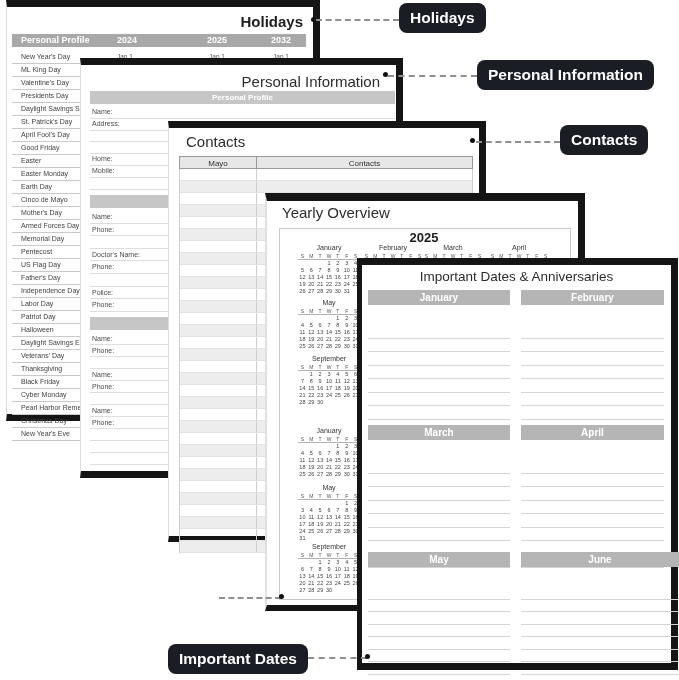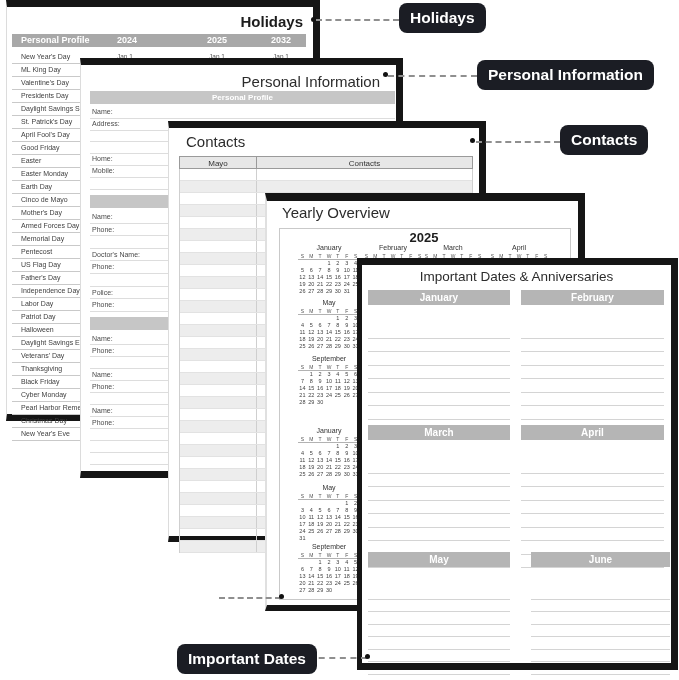--- a/index.html
+++ b/index.html
@@ -76,21 +76,21 @@
     font-weight:bold;font-size:10px;text-align:center;}
   .id-lines{position:absolute;left:0;top:35px;width:100%;}
   .id-line{border-bottom:1px solid #d4d4d4;}
   
   .pill{position:absolute;z-index:20;background:#1b1d24;color:#fff;font-weight:bold;
     font-size:15.5px;line-height:24px;padding:3px 11px;border-radius:8px;white-space:nowrap;}
   #pill-holidays{left:399px;top:3px;}
   #pill-personal{left:477px;top:60px;}
   #pill-contacts{left:560px;top:125px;}
   #pill-yearly{left:3px;top:583px;}
-  #pill-important{left:177px;top:644px;}
+  #pill-important{left:168px;top:644px;}
   .dash{position:absolute;z-index:15;border-top:2px dashed #8f8f8f;height:0;}
   #dash-1{left:316px;top:19px;width:83px;}
   #dash-2{left:388px;top:75px;width:89px;}
   #dash-3{left:476px;top:141px;width:84px;}
   #dash-4{left:219px;top:597px;width:62px;}
   #dash-5{left:287px;top:657px;width:80px;}
   .dot{position:absolute;z-index:16;width:5px;height:5px;border-radius:50%;background:#111;}
   #dot-1{left:311px;top:17px;} #dot-2{left:383px;top:72px;} #dot-3{left:470px;top:138px;}
   #dot-4{left:279px;top:594px;} #dot-5{left:365px;top:654px;}
 </style>
@@ -840,21 +840,21 @@
           <div class="id-lines">
             <div class="id-line" style="height: 11.5px;"></div>
             <div class="id-line" style="height: 11.5px;"></div>
             <div class="id-line" style="height: 11.5px;"></div>
             <div class="id-line" style="height: 11.5px;"></div>
             <div class="id-line" style="height: 11.5px;"></div>
             <div class="id-line" style="height: 11.5px;"></div>
             <div class="id-line" style="height: 11.5px;"></div>
           </div>
         </div>
-        <div class="id-sec" style="left: 169px; top: 287px; width: 139px;">
+        <div class="id-sec" style="left: 159px; top: 287px; width: 158px;">
           <div class="id-head">June</div>
           <div class="id-lines">
             <div class="id-line" style="height: 11.5px;"></div>
             <div class="id-line" style="height: 11.5px;"></div>
             <div class="id-line" style="height: 11.5px;"></div>
             <div class="id-line" style="height: 11.5px;"></div>
             <div class="id-line" style="height: 11.5px;"></div>
             <div class="id-line" style="height: 11.5px;"></div>
             <div class="id-line" style="height: 11.5px;"></div>
           </div>

